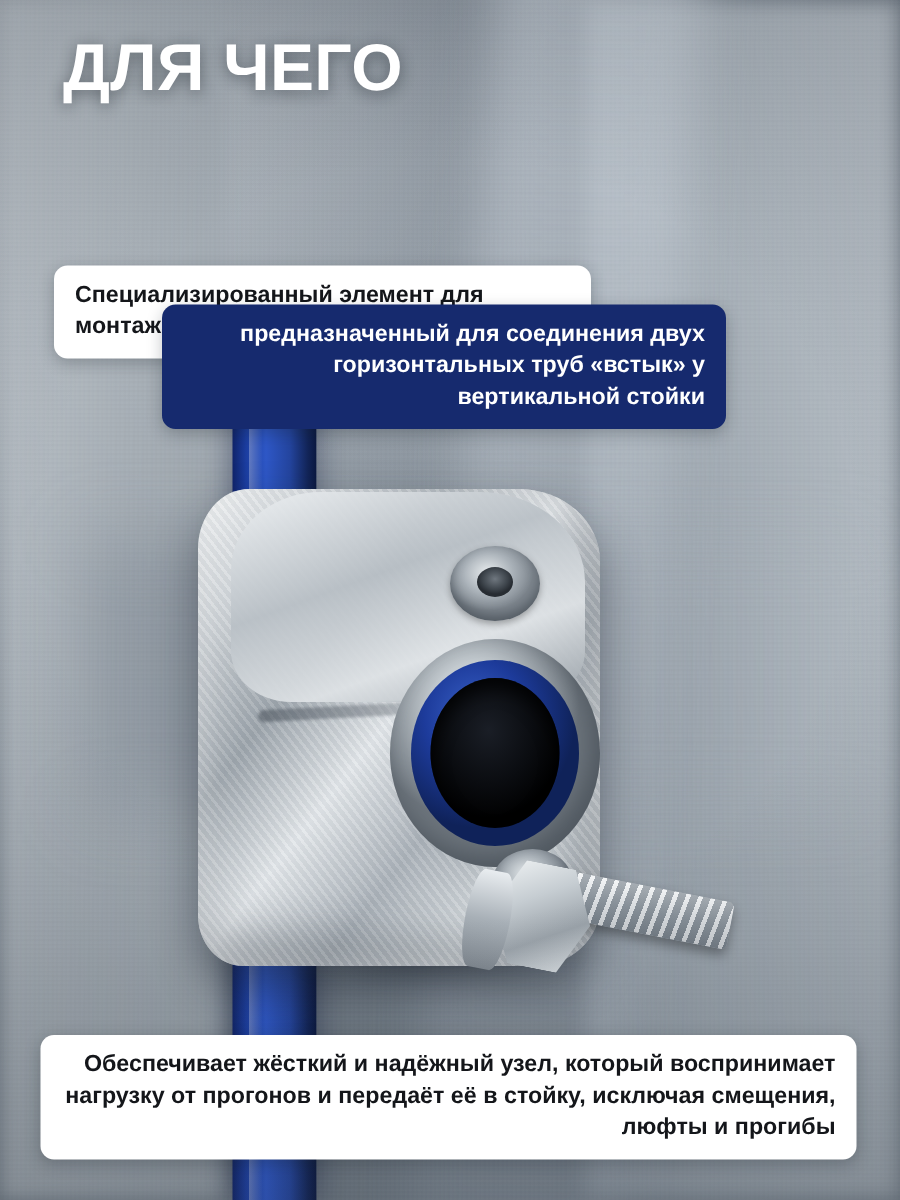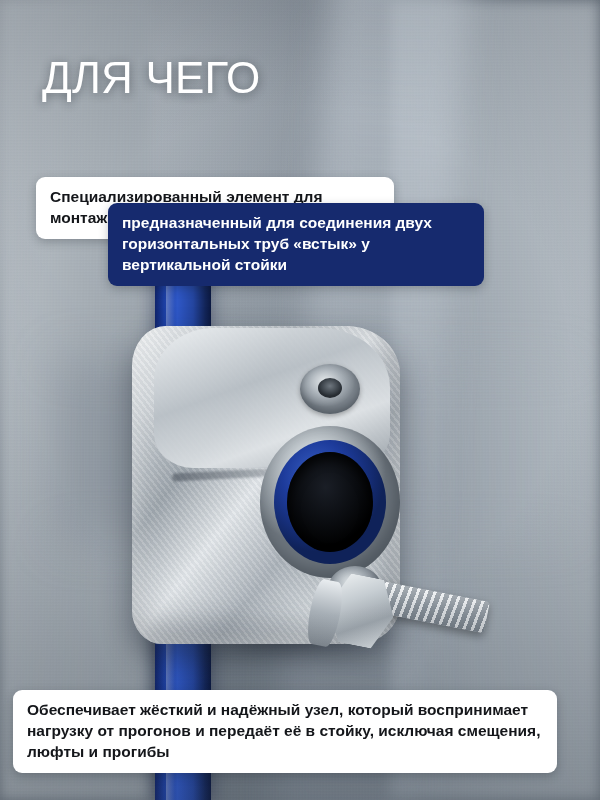--- a/index.html
+++ b/index.html
@@ -245,25 +245,24 @@
 
   
   .headline {
     position: absolute;
     left: 42px;
     top: 22px;
     width: 520px;
     color: #ffffff;
     font-size: 44px;
     line-height: 1.08;
-    font-weight: normal;
+    font-weight: bold;
     letter-spacing: 0.2px;
     text-transform: uppercase;
     text-shadow: 0 2px 10px rgba(20,26,34,0.45);
-    margin-top: 32px;
   }
   .headline .l2 { display: block; }
 
   
   .callout {
     position: absolute;
     background: #ffffff;
     color: #14161a;
     font-size: 15.5px;
     line-height: 1.35;
@@ -277,25 +276,27 @@
     top: 161px;
     width: 330px;
     margin-top: 16px;
   }
   .callout-2 {
     left: 108px;
     top: 203px;
     width: 348px;
     background: #162a6e;
     color: #ffffff;
+    text-align: right;
   }
   .callout-3 {
-    left: 13px;
+    left: 27px;
     top: 690px;
     width: 516px;
+    text-align: right;
   }
 </style>
 </head>
 <body>
 
 <div class="poster">
 
   <div class="bg"></div>
   <div class="bg-blur-l"></div>
   <div class="bg-blur-r"></div>

